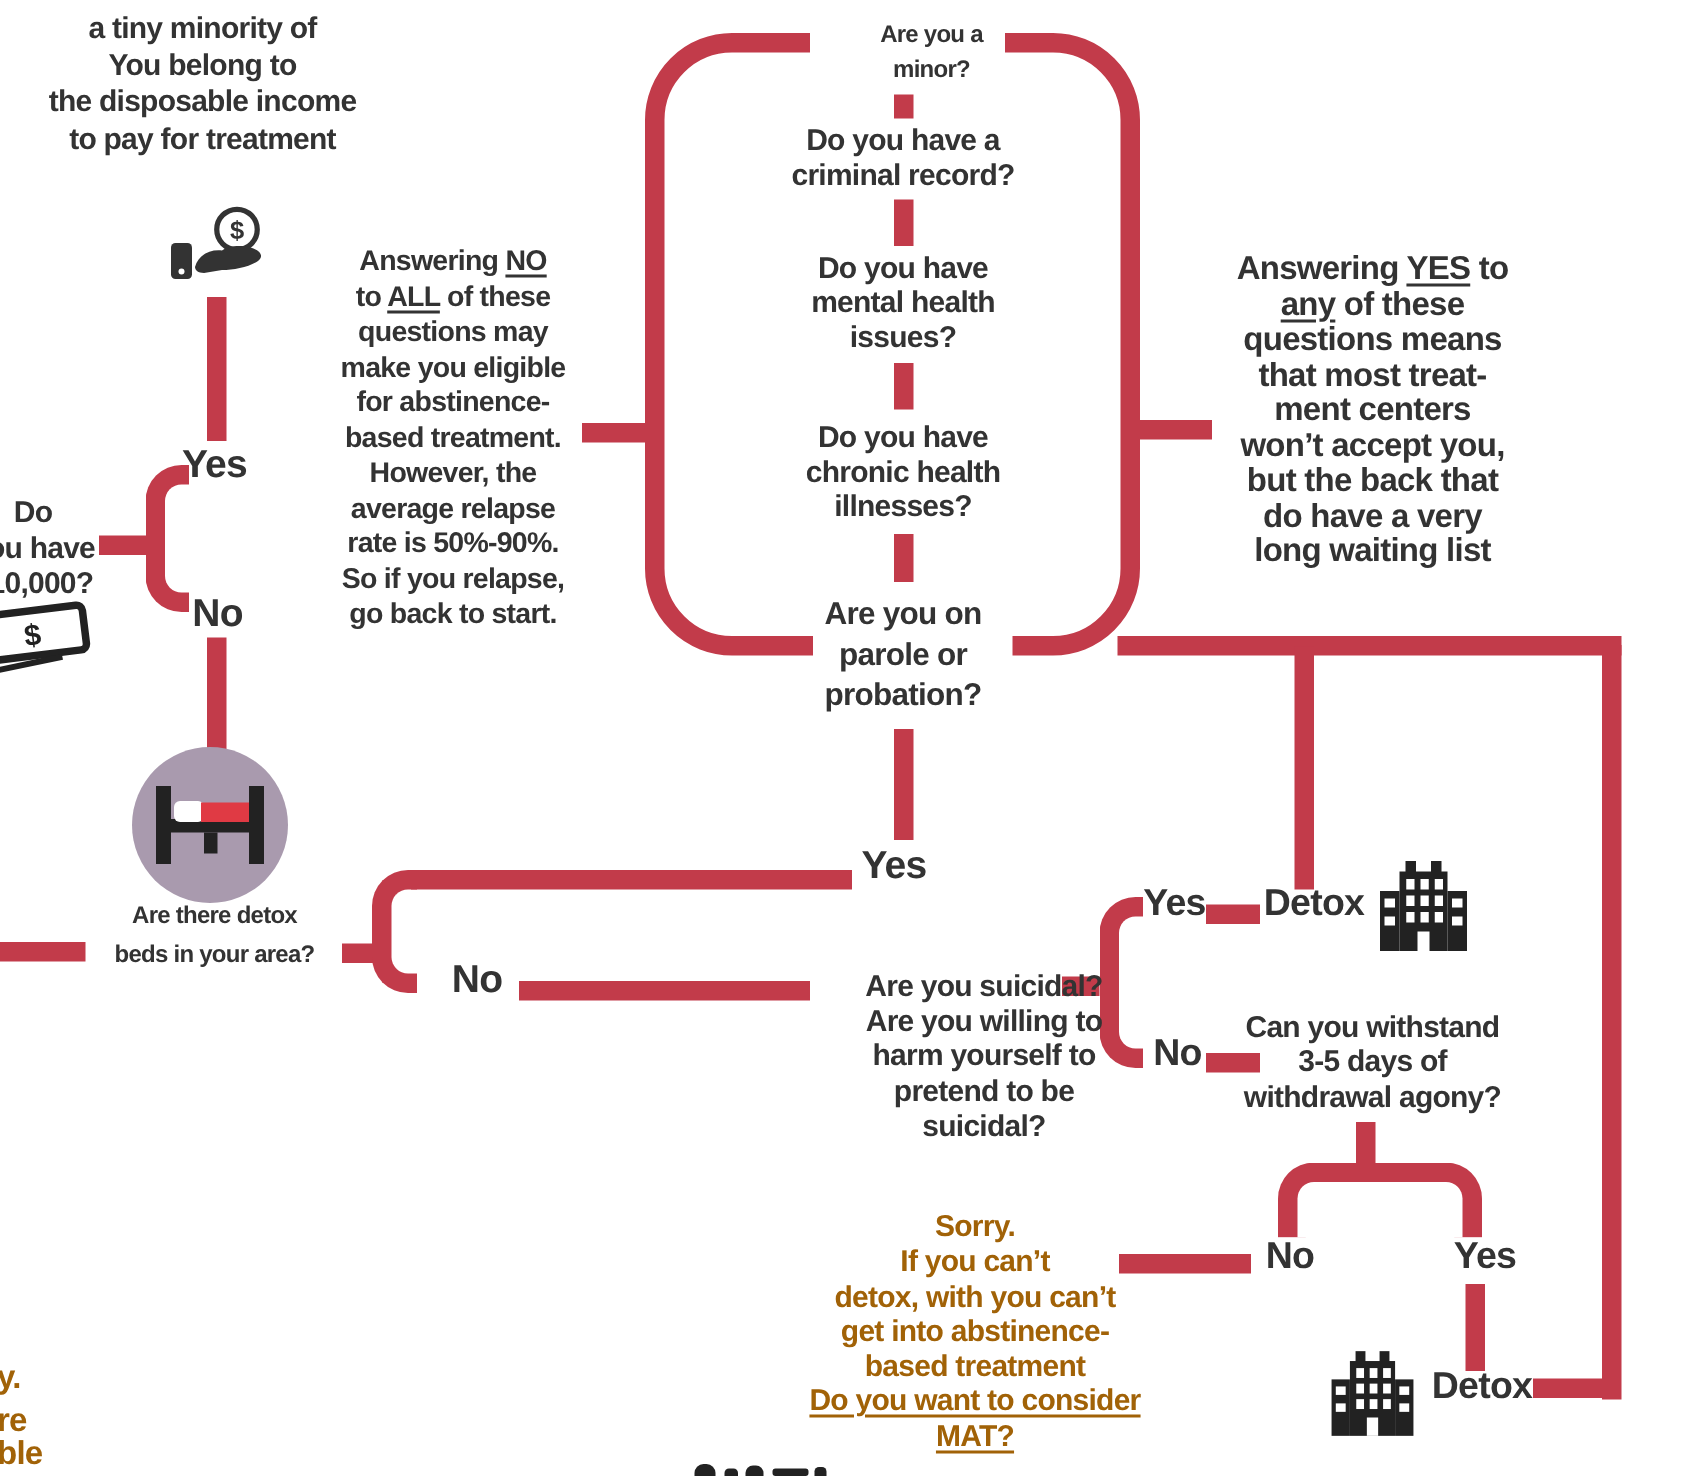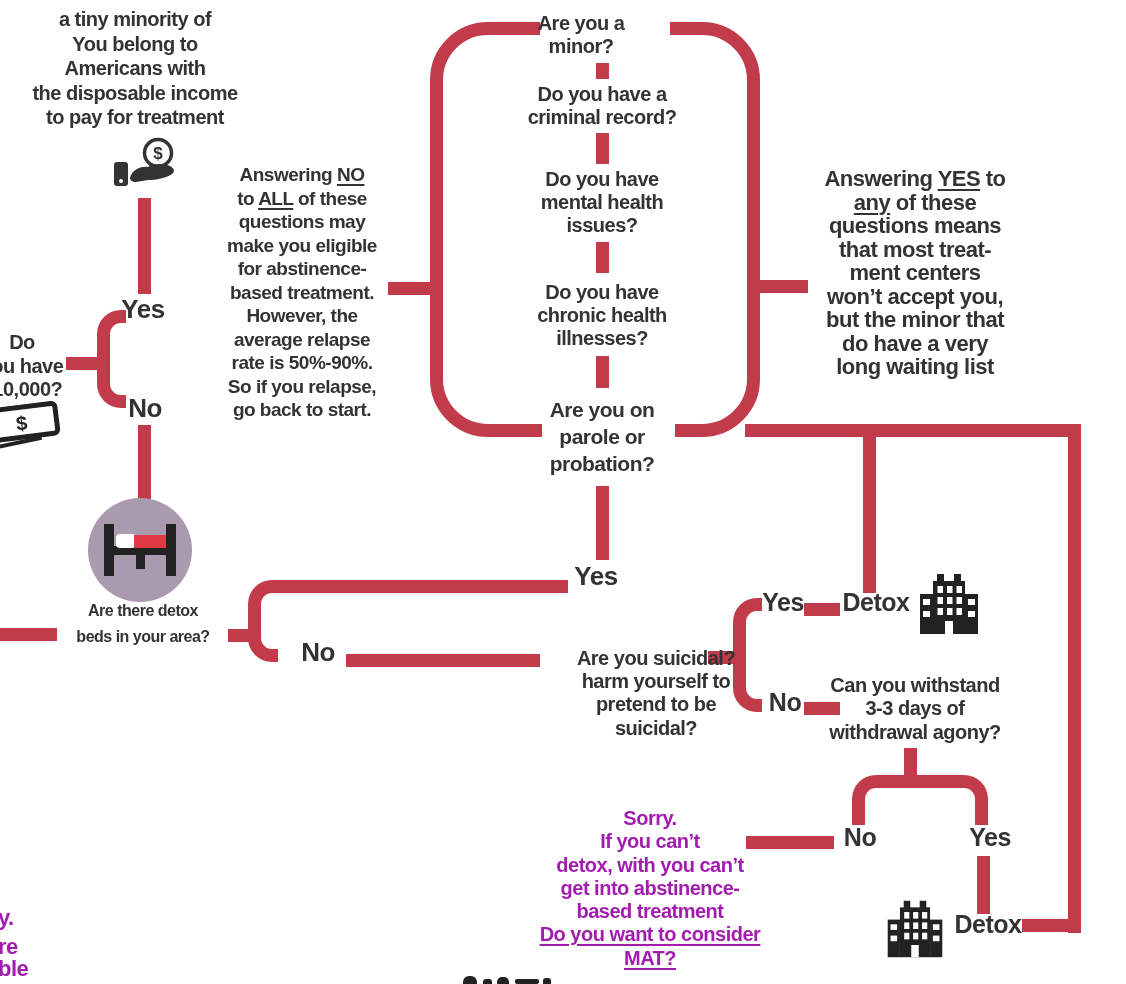--- a/index.html
+++ b/index.html
@@ -4,21 +4,21 @@
 <style>
   html,body{margin:0;padding:0;background:#fff}
   #stage{position:relative;width:1126px;height:984px;background:#fff;overflow:hidden;
          font-family:"Liberation Sans",sans-serif;font-weight:bold;color:#333}
   .t{position:absolute;text-align:center;letter-spacing:-0.5px}
   .t div{white-space:nowrap}
   .lbl{position:absolute;text-align:center;letter-spacing:-0.5px;white-space:nowrap}
   .ln{position:absolute;background:#C23B4A}
   .br{position:absolute;border:0 solid #C23B4A;box-sizing:border-box}
   .gap{position:absolute;background:#fff}
-  .red{color:#a21caf}
+  .red{color:#a16207}
   .ul{text-decoration:underline;text-decoration-thickness:2px;text-underline-offset:3px}
   .speck{position:absolute;background:#222;border-radius:3px 3px 0 0}
   svg{display:block}
 </style>
 </head>
 <body>
 
 <div id="stage">
 
   <div class="br" style="left:430px;top:22px;width:330px;height:415px;border-width:13px;border-radius:58px"></div>
@@ -132,21 +132,20 @@
           <rect x="8" y="37" width="7" height="6"></rect>
         <rect x="53" y="25" width="7" height="6"></rect>
           <rect x="53" y="37" width="7" height="6"></rect>
       </g>
     </svg>
   </div>
 
   <div class="t" style="left:15px;top:7px;width:240px;font-size:20px;line-height:24.5px">
       <div>a tiny minority of</div>
       <div>You belong to</div>
-      <div>Americans with</div>
       <div>the disposable income</div>
       <div>to pay for treatment</div>
     </div>
 
   <div class="t" style="left:-70px;top:331px;width:184px;font-size:20px;line-height:23.5px">
       <div>Do</div>
       <div>you have</div>
       <div>$10,000?</div>
     </div>
 
@@ -162,21 +161,21 @@
         <div>for abstinence-</div>
         <div>based treatment.</div>
         <div>However, the</div>
         <div>average relapse</div>
         <div>rate is 50%-90%.</div>
         <div>So if you relapse,</div>
         <div>go back to start.</div>
       </div>
   </div>
 
-  <div class="t" style="left:474px;top:12px;width:214px;font-size:20px;line-height:23px">
+  <div class="t" style="left:514px;top:12px;width:214px;font-size:16px;line-height:23px">
       <div>Are you a</div>
       <div>minor?</div>
     </div>
   <div class="t" style="left:495px;top:83px;width:214px;font-size:20px;line-height:23px">
       <div>Do you have a</div>
       <div>criminal record?</div>
     </div>
   <div class="t" style="left:495px;top:168px;width:214px;font-size:20px;line-height:23px">
       <div>Do you have</div>
       <div>mental health</div>
@@ -194,46 +193,47 @@
     </div>
 
   <div class="t" style="left:800px;top:167px;width:230px;font-size:22px;line-height:23.5px">
     <div><span>Answering </span><span class="ul">YES</span><span> to</span></div>
     <div><span class="ul">any</span><span> of these</span></div>
     <div>
         <div>questions means</div>
         <div>that most treat-</div>
         <div>ment centers</div>
         <div>won’t accept you,</div>
-        <div>but the minor that</div>
+        <div>but the back that</div>
         <div>do have a very</div>
         <div>long waiting list</div>
       </div>
   </div>
 
   <div class="t" style="left:23px;top:598px;width:240px;font-size:16px;line-height:26px">
       <div>Are there detox</div>
       <div>beds in your area?</div>
     </div>
   <div class="lbl" style="left:570px;top:561px;width:52px;font-size:26px">Yes</div>
   <div class="lbl" style="left:293px;top:637px;width:50px;font-size:26px">No</div>
 
   <div class="t" style="left:546px;top:647px;width:220px;font-size:20px;line-height:23.2px">
       <div>Are you suicidal?</div>
+      <div>Are you willing to</div>
       <div>harm yourself to</div>
       <div>pretend to be</div>
       <div>suicidal?</div>
     </div>
   <div class="lbl" style="left:757px;top:588px;width:52px;font-size:25px">Yes</div>
   <div class="lbl" style="left:838px;top:588px;width:76px;font-size:25px">Detox</div>
   <div class="lbl" style="left:760px;top:688px;width:50px;font-size:25px">No</div>
 
   <div class="t" style="left:795px;top:674px;width:240px;font-size:20px;line-height:23.3px">
       <div>Can you withstand</div>
-      <div>3-3 days of</div>
+      <div>3-5 days of</div>
       <div>withdrawal agony?</div>
     </div>
   <div class="lbl" style="left:834px;top:823px;width:52px;font-size:25px">No</div>
   <div class="lbl" style="left:962px;top:823px;width:56px;font-size:25px">Yes</div>
   <div class="lbl" style="left:948px;top:910px;width:80px;font-size:25px">Detox</div>
 
   <div class="t red" style="left:520px;top:807px;width:260px;font-size:20px;line-height:23.3px">
     <div>
         <div>Sorry.</div>
         <div>If you can’t</div>

